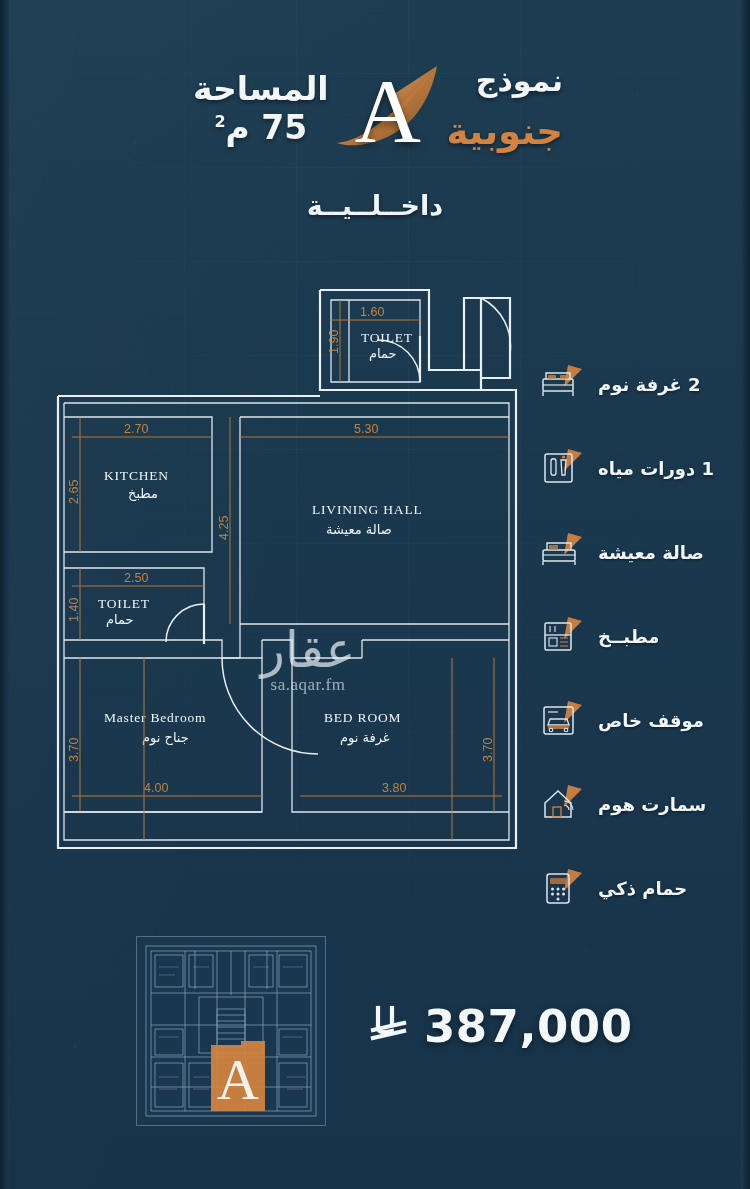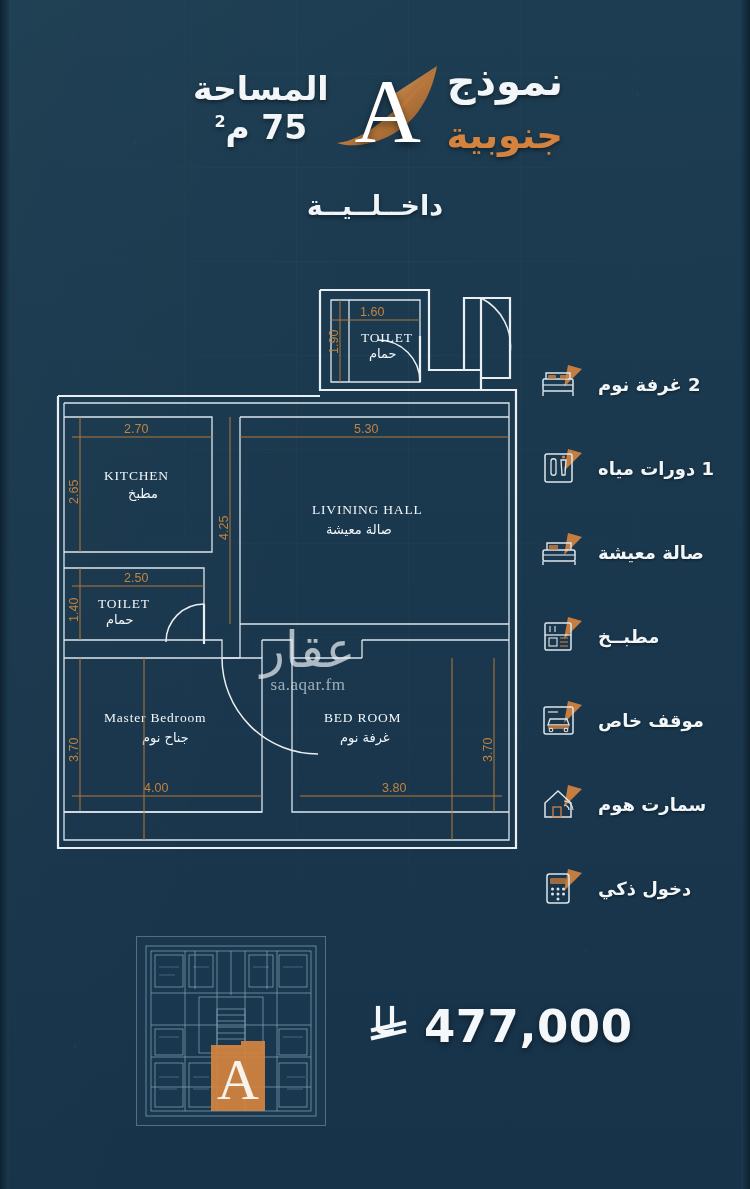--- a/index.html
+++ b/index.html
@@ -49,21 +49,21 @@
   .header-row {
     display: flex; align-items: center; justify-content: center; gap: 0px;
     direction: rtl;
   }
   .model-block {
     display: flex; flex-direction: column; align-items: flex-start;
     line-height: .96; margin-right: 4px;
   }
   .model-word {
     font-family: "DejaVu Sans", sans-serif;
-    font-size: 40px; font-weight: bold; color: #f2f6f8;
+    font-size: 30px; font-weight: bold; color: #f2f6f8;
     letter-spacing: 1px;
     text-shadow: 0 2px 4px rgba(0,0,0,.45);
   }
   .model-sub {
     font-family: "DejaVu Sans", sans-serif;
     font-size: 37px; font-weight: bold; color: #d4833f;
     letter-spacing: 1px; margin-top: 18px;
     text-shadow: 0 2px 4px rgba(0,0,0,.45);
   }
   .logo-a {
@@ -415,21 +415,21 @@
         <path d="M30 2 L44 6 L26 24 Z" fill="#d4833f" opacity=".92"></path>
         <path d="M7 20 L20 8 L33 20 L33 34 L7 34 Z" fill="none" stroke="#dde6ec" stroke-width="1.5"></path>
         <rect x="15" y="24" width="8" height="10" fill="none" stroke="#d4833f" stroke-width="1.3"></rect>
         <path d="M26 22 A 5 5 0 0 1 31 27" fill="none" stroke="#dde6ec" stroke-width="1.2"></path>
         <path d="M26 18 A 9 9 0 0 1 35 27" fill="none" stroke="#dde6ec" stroke-width="1.1"></path>
       </svg>
     </div>
   </div>
 
   <div class="feature">
-    <div class="feature-label">دخول ذكي</div>
+    <div class="feature-label">حمام ذكي</div>
     <div class="feature-icon">
       <svg width="46" height="42" viewBox="0 0 46 42">
         <path d="M30 2 L44 6 L26 24 Z" fill="#d4833f" opacity=".92"></path>
         <rect x="9" y="7" width="22" height="29" rx="2.5" fill="none" stroke="#dde6ec" stroke-width="1.5"></rect>
         <rect x="12" y="11" width="16" height="6" rx="1" fill="#d4833f" opacity=".7"></rect>
         <circle cx="14.5" cy="22" r="1.5" fill="#dde6ec"></circle>
         <circle cx="20" cy="22" r="1.5" fill="#dde6ec"></circle>
         <circle cx="25.5" cy="22" r="1.5" fill="#dde6ec"></circle>
         <circle cx="14.5" cy="27" r="1.5" fill="#dde6ec"></circle>
         <circle cx="20" cy="27" r="1.5" fill="#dde6ec"></circle>
@@ -486,14 +486,14 @@
     <svg width="40" height="44" viewBox="0 0 40 44">
       <g stroke="#f4f8fa" stroke-width="4.2" fill="none" stroke-linecap="square">
         <path d="M8 5 L8 24"></path>
         <path d="M22 5 L22 22"></path>
         <path d="M3 27 L34 20"></path>
         <path d="M3 35 L34 28"></path>
         <path d="M8 24 C 8 30, 14 30, 22 28"></path>
       </g>
     </svg>
   </div>
-  <div class="price-value">477,000</div>
+  <div class="price-value">387,000</div>
 </div>
 
 </body></html>

